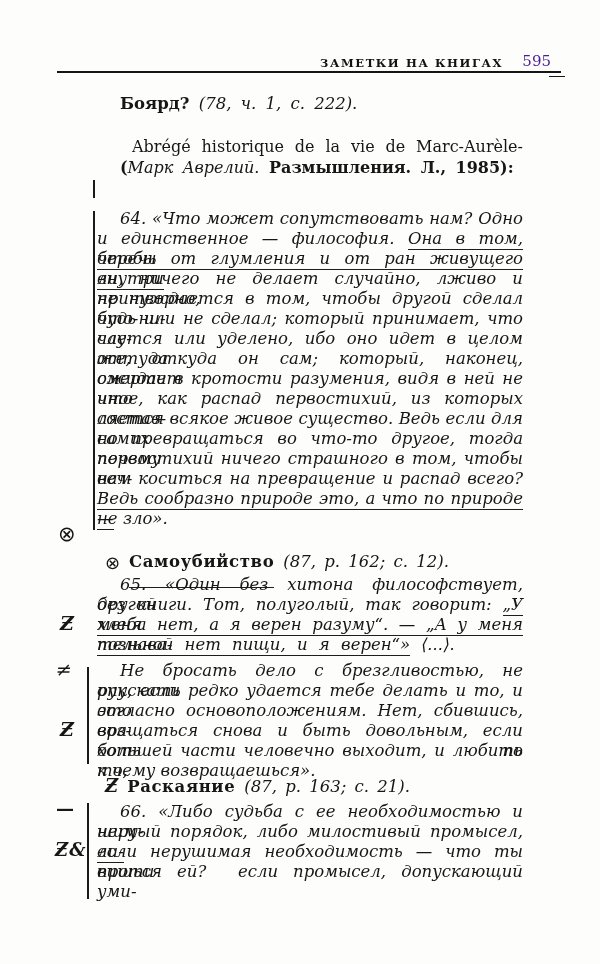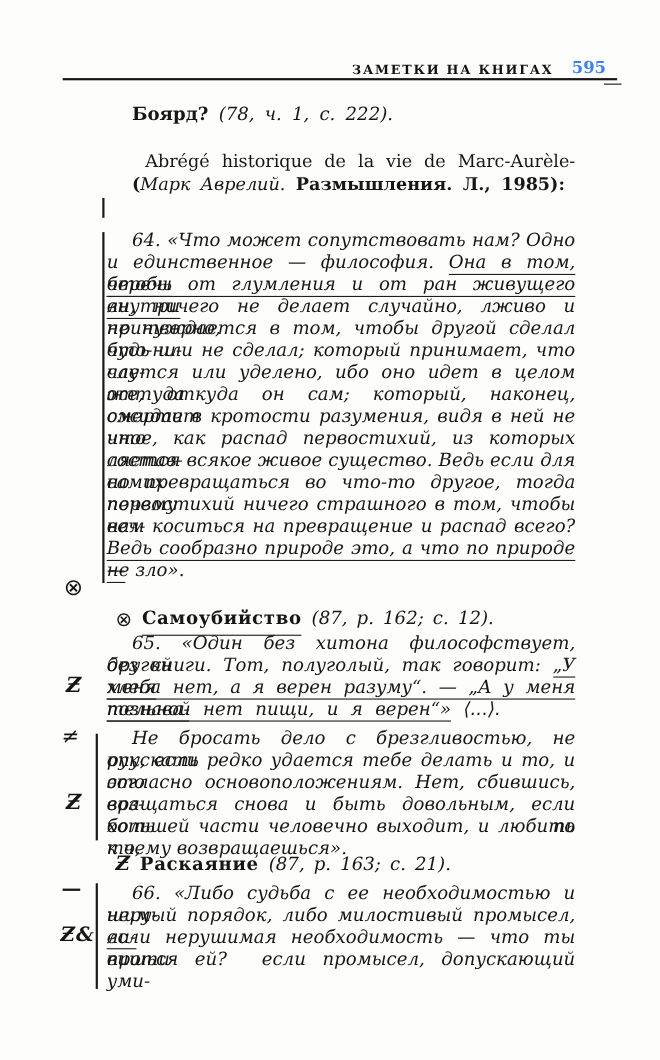--- a/index.html
+++ b/index.html
@@ -9,21 +9,21 @@
     font-family:"DejaVu Serif","Liberation Serif",serif;
   }
   
   .htitle{
     position:absolute;right:97px;top:56px;
     font-size:11.5px;font-weight:bold;letter-spacing:1.6px;
     white-space:nowrap;color:#121212;
   }
   .pagenum{
     position:absolute;right:49px;top:52px;
-    font-size:15px;font-weight:bold;color:#3b82f6;
+    font-size:15px;font-weight:normal;color:#4c1d95;
   }
   .rule{position:absolute;left:57px;top:71px;width:504px;height:2px;background:#151515;}
   .rule2{position:absolute;left:549px;top:76px;width:16px;height:1px;background:#151515;}
 
   
   .blk{position:absolute;left:97px;width:426px;}
   .line{height:20px;line-height:20px;font-size:16.5px;white-space:nowrap;}
   .jl{text-align:justify;text-align-last:justify;white-space:normal;}
   .ll{text-align-last:left;}
   .ind{text-indent:23px;}
@@ -46,21 +46,21 @@
   .p66{top:802px;}
 
   
   .refline{padding-left:8px;font-size:16.5px;line-height:21px;white-space:nowrap;}
   .sym-inline{
     font-family:"DejaVu Sans","Liberation Sans",sans-serif;
     font-size:18px;vertical-align:-2px;
   }
   .zsym{font-style:italic;font-weight:bold;font-size:18px;}
   .term{margin-left:9px;letter-spacing:0.6px;}
-  .termu{border-bottom:1.7px solid #1d1d1d;padding-bottom:6px;}
+  .termu{border-bottom:1.7px solid #1d1d1d;padding-bottom:16px;}
   .refp{margin-left:9px;word-spacing:3px;}
   .ang{font-family:"DejaVu Sans","Liberation Sans",sans-serif;font-style:italic;}
 
   
   .mbar{position:absolute;width:2px;background:#1a1a1a;}
   .b1{left:93px;top:180px;height:18px;}
   .b2{left:93px;top:211px;height:319px;}
   .b3{left:87px;top:667px;height:97px;}
   .b4{left:87px;top:803px;height:96px;}
 

